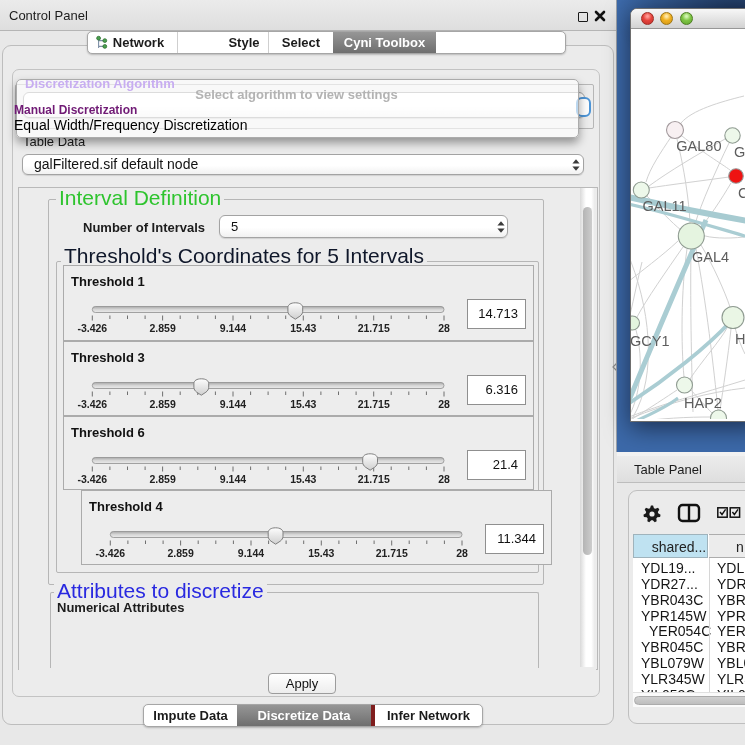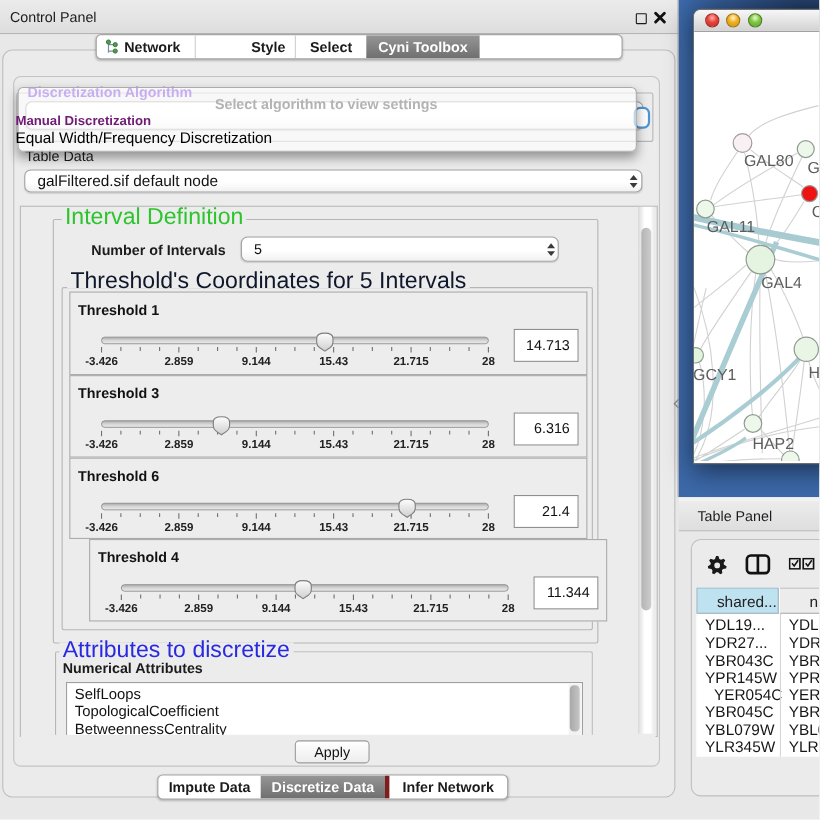--- a/index.html
+++ b/index.html
@@ -196,34 +196,29 @@
         <g transform="translate(193.6,21.5)">
           <path d="M-7.4,-1.8 C-7.4,-4.9 -4.6,-6.7 0,-6.7 C4.6,-6.7 7.4,-4.9 7.4,-1.8 L7.4,1.8 C7.4,3.9 6.2,5.4 4.6,6.7 L0,9.7 L-4.6,6.7 C-6.2,5.4 -7.4,3.9 -7.4,1.8 Z" fill="url(#knb3)" stroke="#7e7e7e" stroke-width="1"></path>
         </g>
     </svg>
     <div class="vfield">11.344</div>
   </div>
 
   <div class="groupbox" style="left:50px;top:592px;width:487px;height:80px;border-bottom:none;"></div>
   <div class="grouptitle" style="left:54px;top:584px;color:#2929e0;">Attributes to discretize</div>
   <div class="abs lbl" style="left:57px;top:600px;font-weight:bold;">Numerical Attributes</div>
-  <div class="abs" style="left:60px;top:620px;width:468px;height:48px;background:#fff;border:1px solid #9f9f9f;overflow:hidden;">
-    <div style="font-size:13.5px;color:#111;padding:2px 0 0 7px;line-height:16px;">SelfLoops<br>TopologicalCoefficient<br>BetweennessCentrality</div>
-    <div class="abs" style="right:1px;top:1px;width:11px;height:46px;background:#f2f2f2;"></div>
-    <div class="abs" style="right:2px;top:2px;width:9px;height:42px;background:linear-gradient(90deg,#a8a8a8,#c6c6c6);border-radius:4px;"></div>
-  </div>
 
   <div class="abs" style="left:19px;top:668px;width:577px;height:27px;background:#ececec;"></div>
 
   <div class="abs" style="left:268px;top:673px;width:66px;height:19px;background:linear-gradient(180deg,#ffffff,#ededed);
       border:1px solid #9c9c9c;border-radius:4px;text-align:center;line-height:19px;font-size:13px;color:#111;">Apply</div>
 
   <div class="abs" style="left:143px;top:704px;height:21px;background:#fff;border:1px solid #a6a6a6;
       border-radius:5px;box-shadow:0 1px 2px rgba(0,0,0,0.22);overflow:hidden;white-space:nowrap;">
-    <div class="seg" style="width:93px;">Impute Data</div><div class="seg segsel" style="width:113px;">Discretize Data</div><div class="seg" style="width:107px;border-left:4px solid #7f1d1d;">Infer Network</div>
+    <div class="seg" style="width:93px;">Impute Data</div><div class="seg segsel" style="width:134px;">Discretize Data</div><div class="seg" style="width:107px;border-left:4px solid #7f1d1d;">Infer Network</div>
   </div>
 
   <svg class="abs" style="left:612px;top:362px;" width="6" height="10" viewBox="0 0 6 10">
     <path d="M5,1 L1,5 L5,9" stroke="#8a8a8a" stroke-width="1.2" fill="none"></path>
   </svg>
 
   <div class="abs" style="left:617px;top:0;width:128px;height:452px;background:#3c69a9;"></div>
 
   <div class="abs" style="left:617px;top:0;width:128px;height:452px;
       background:radial-gradient(ellipse 170px 100px at 95% 4%, rgba(8,16,34,0.62), rgba(8,16,34,0) 72%);"></div>
@@ -283,21 +278,21 @@
     <rect x="2" y="2" width="20" height="16" rx="3.5" fill="none" stroke="#111" stroke-width="2.4"></rect>
     <line x1="12" y1="2" x2="12" y2="18" stroke="#111" stroke-width="2.4"></line>
   </svg>
   <svg class="abs" style="left:717px;top:507px;" width="24" height="11" viewBox="0 0 24 11">
     <rect x="0.8" y="0.8" width="9.4" height="9.4" fill="none" stroke="#111" stroke-width="1.5"></rect>
     <path d="M3,5 L5,7.5 L8.6,2.3" stroke="#111" stroke-width="1.4" fill="none"></path>
     <rect x="13.2" y="0.8" width="9.4" height="9.4" fill="none" stroke="#111" stroke-width="1.5"></rect>
     <path d="M15.4,5 L17.4,7.5 L21,2.3" stroke="#111" stroke-width="1.4" fill="none"></path>
   </svg>
 
-  <div class="abs" style="left:633px;top:534px;width:112px;height:154px;background:#fff;overflow:hidden;">
+  <div class="abs" style="left:633px;top:534px;width:112px;height:173px;background:#fff;overflow:hidden;">
     <div class="abs" style="left:0;top:0;width:75px;height:24px;background:#bfe2f1;border:1px solid #9fb3bc;
         text-align:center;line-height:24px;font-size:14px;color:#222;box-sizing:border-box;padding-left:17px;">shared...</div>
     <div class="abs" style="left:76px;top:0;width:36px;height:24px;background:#ececec;border-top:1px solid #adadad;
         border-bottom:1px solid #adadad;line-height:24px;font-size:14px;color:#222;padding-left:27px;box-sizing:border-box;">n...</div>
     <div class="row" style="left:8px;top:25.8px;">YDL19...</div>
     <div class="row" style="left:84px;top:25.8px;">YDL1</div>
     <div class="row" style="left:8px;top:41.7px;">YDR27...</div>
     <div class="row" style="left:84px;top:41.7px;">YDR2</div>
     <div class="row" style="left:8px;top:57.6px;">YBR043C</div>
     <div class="row" style="left:84px;top:57.6px;">YBR0</div>

